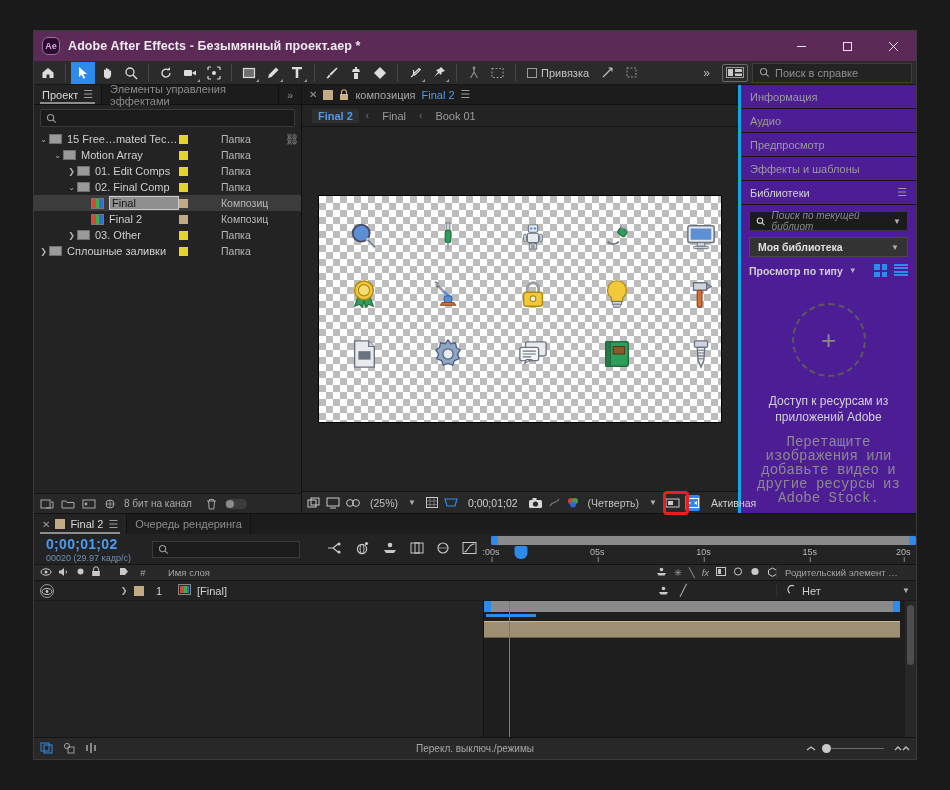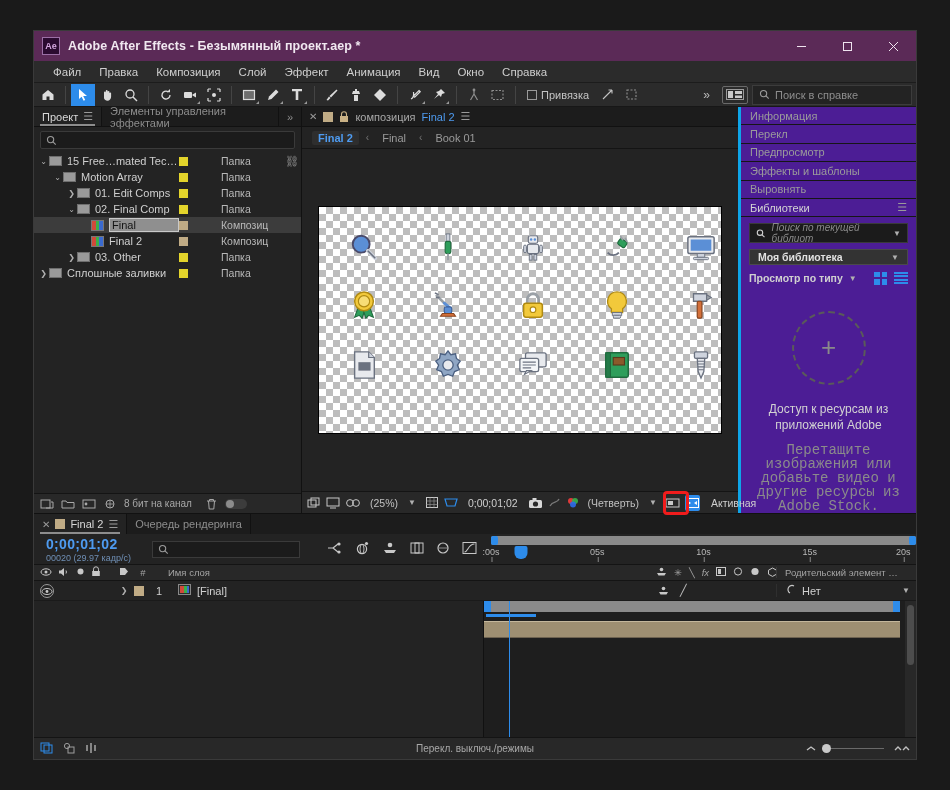--- a/index.html
+++ b/index.html
@@ -15,21 +15,21 @@
     position:absolute; left:33px; top:30px; width:884px; height:730px;
     background:#232323; border:1px solid #3a3a3a;
     display:flex; flex-direction:column;
   }
   .titlebar{
     height:30px; background:#5b2a57; display:flex; align-items:center;
     padding-left:8px; flex:none; position:relative;
   }
   .ae-logo{
     width:18px; height:18px; background:#2b0b30; border:1px solid #9b6fa5;
-    border-radius:0; color:#d6a8e0; font-size:9px; font-weight:bold;
+    border-radius:6px; color:#d6a8e0; font-size:9px; font-weight:bold;
     display:flex; align-items:center; justify-content:center; margin-right:8px;
   }
   .title-text{ color:#f0e8f0; font-size:12.5px; font-weight:bold; letter-spacing:.1px;}
   .win-btns{ position:absolute; right:0; top:0; height:30px; display:flex; }
   .win-btn{ width:46px; height:30px; display:flex; align-items:center; justify-content:center;
     color:#efe4ef; font-size:12px;}
   .win-btn svg{ display:block; }
 
   
   .menubar{
@@ -239,31 +239,20 @@
           </svg>
       </div>
       <div class="win-btn">
         <svg width="11" height="11" viewBox="0 0 11 11">
             <path d="M1 1l9 9M10 1l-9 9" stroke="#efe4ef" stroke-width="1"></path>
           </svg>
       </div>
     </div>
   </div>
 
-  <div class="menubar">
-    <span class="menu-item">Файл</span>
-    <span class="menu-item">Правка</span>
-    <span class="menu-item">Композиция</span>
-    <span class="menu-item">Слой</span>
-    <span class="menu-item">Эффект</span>
-    <span class="menu-item">Анимация</span>
-    <span class="menu-item">Вид</span>
-    <span class="menu-item">Окно</span>
-    <span class="menu-item">Справка</span>
-  </div>
 
   <div class="toolbar">
     <div class="tb-btn">
       <svg width="14" height="14" viewBox="0 0 14 14">
           <path d="M7 2L1.5 6.5V12h4V8.5h3V12h4V6.5z" fill="#dcdcdc"></path>
         </svg>
     </div>
     <div class="tb-sep"></div>
     <div class="tb-btn active">
       <svg width="12" height="13" viewBox="0 0 12 13">
@@ -763,30 +752,27 @@
         <span class="active-lbl">Активная</span>
         <div class="hl-red"></div>
       </div>
     </div>
 
     <div id="rightDock">
       <div class="dock-sec">
           <span>Информация</span>
         </div>
       <div class="dock-sec">
-          <span>Перекл</span>
+          <span>Аудио</span>
         </div>
       <div class="dock-sec">
           <span>Предпросмотр</span>
         </div>
       <div class="dock-sec">
           <span>Эффекты и шаблоны</span>
-        </div>
-      <div class="dock-sec">
-          <span>Выровнять</span>
         </div>
       <div class="dock-sec open">
         <span>Библиотеки</span>
         <span class="hamb">☰</span>
       </div>
 
       <div class="lib-search">
         <svg width="11" height="11" viewBox="0 0 12 12">
             <circle cx="5" cy="5" r="3.4" fill="none" stroke="#d0d0d0" stroke-width="1.4"></circle>
             <path d="M7.6 7.6l3 3" stroke="#d0d0d0" stroke-width="1.4"></path>

